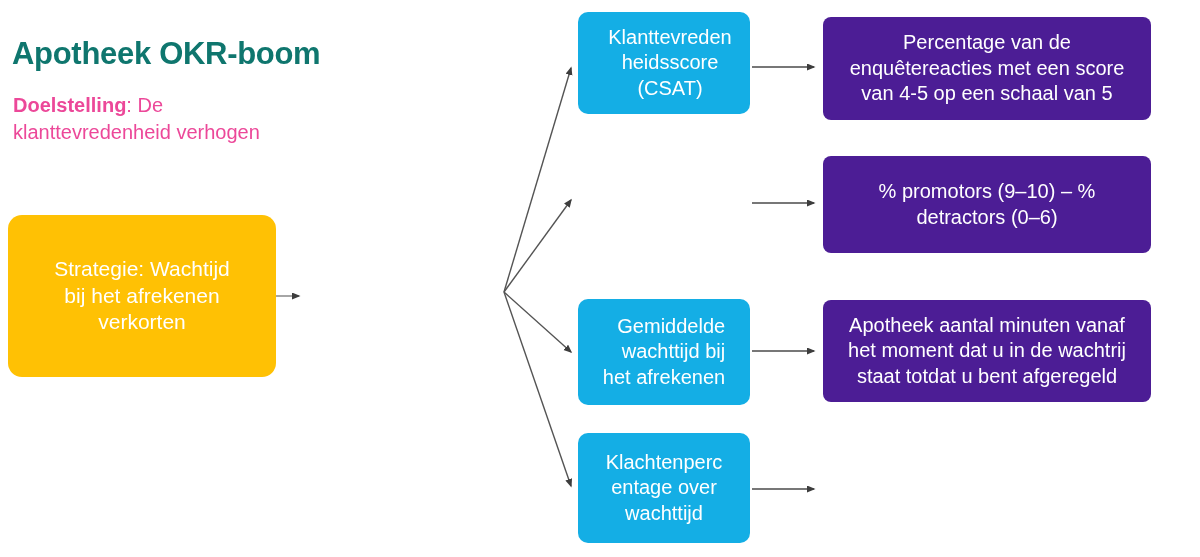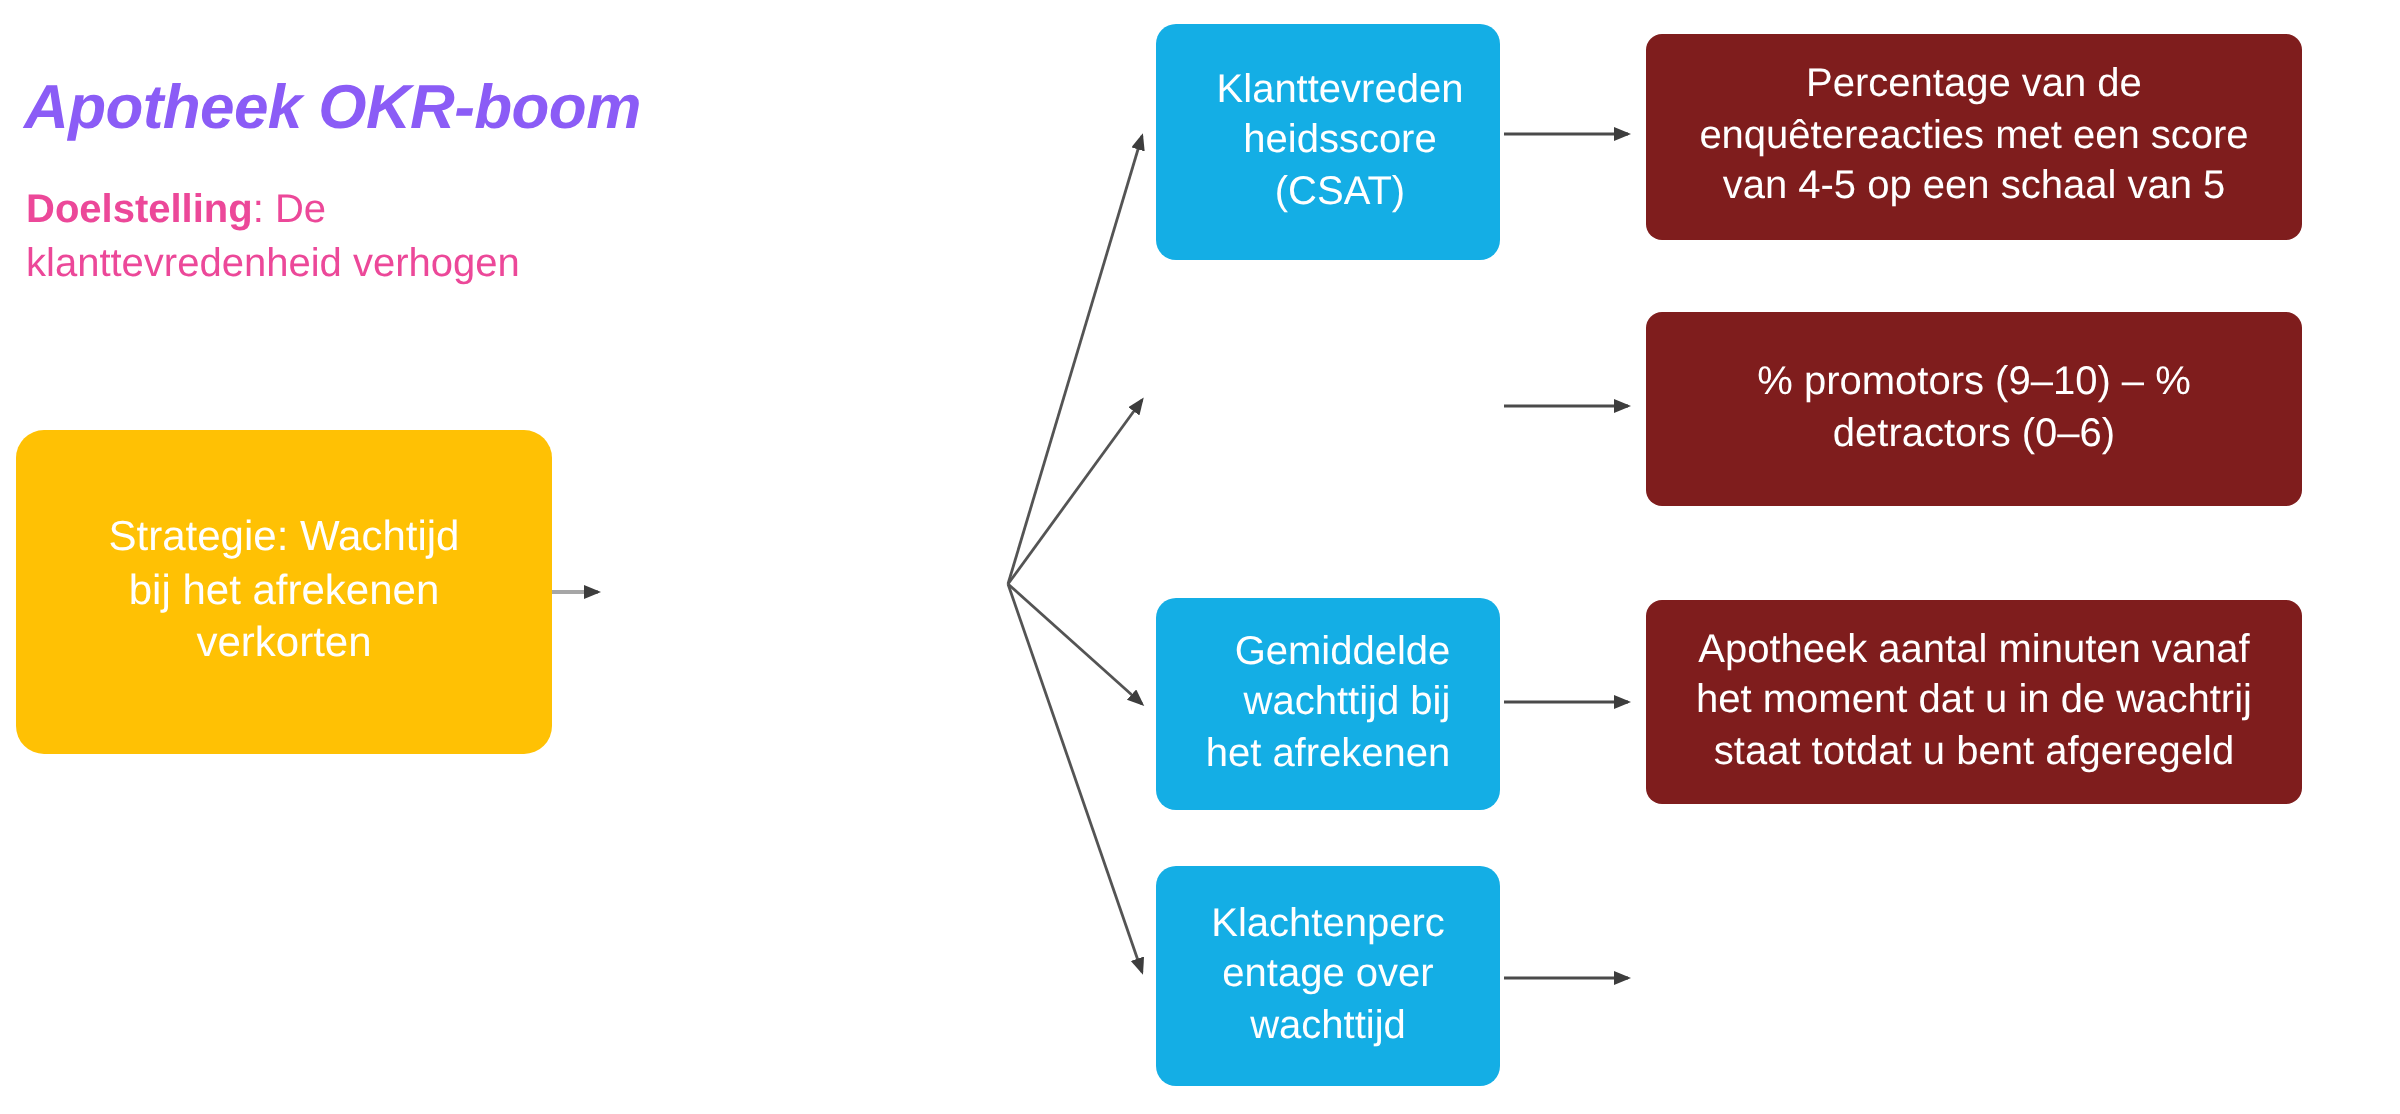--- a/index.html
+++ b/index.html
@@ -2,40 +2,40 @@
 <html><head>
 <meta charset="utf-8">
 <style>
   html,body{margin:0;padding:0;background:#ffffff;}
   .canvas{
     position:relative;width:1200px;height:557px;overflow:hidden;
     font-family:"Liberation Sans", sans-serif;background:#ffffff;
   }
   .title{
     position:absolute;left:12px;top:36px;font-size:31px;font-weight:700;
-    color:#8b5cf6;letter-spacing:-0.3px;white-space:pre-line;font-style:italic;
+    color:#0f766e;letter-spacing:-0.3px;white-space:pre-line;
   }
   .objective{
     position:absolute;left:13px;top:92px;font-size:20px;color:#ec4899;
     line-height:1.34;white-space:pre-line;
   }
   .objective b{font-weight:700;}
   .box{
     position:absolute;display:flex;align-items:center;justify-content:center;
     color:#ffffff;text-align:center;box-sizing:border-box;
   }
   .box .label{white-space:pre-line;line-height:1.28;}
   .strategy{left:8px;top:215px;width:268px;height:162px;background:#FFC104;border-radius:14px;font-size:21px;}
   .tactic{left:306px;top:229px;width:196px;height:127px;background:#16AB50;border-radius:10px;font-size:21px;}
   .kpi{left:578px;width:172px;background:#14AEE5;border-radius:10px;font-size:20px;}
-  .kpi.k1{top:12px;height:118px;padding-left:12px;}
+  .kpi.k1{top:12px;height:102px;padding-left:12px;}
   .kpi.k2{top:148px;height:107px;}
   .kpi.k3{top:299px;height:106px;text-align:right;}
   .kpi.k4{top:433px;height:110px;}
-  .desc{left:823px;width:328px;background:#7f1d1d;border-radius:8px;font-size:20px;}
+  .desc{left:823px;width:328px;background:#4c1d95;border-radius:8px;font-size:20px;}
   .desc.d1{top:17px;height:103px;}
   .desc.d2{top:156px;height:97px;}
   .desc.d3{top:300px;height:102px;}
   .desc.d4{top:443px;height:97px;}
   svg.arrows{position:absolute;left:0;top:0;width:1200px;height:557px;pointer-events:none;}
 </style>
 </head>
 <body>
 
 <div class="canvas">

